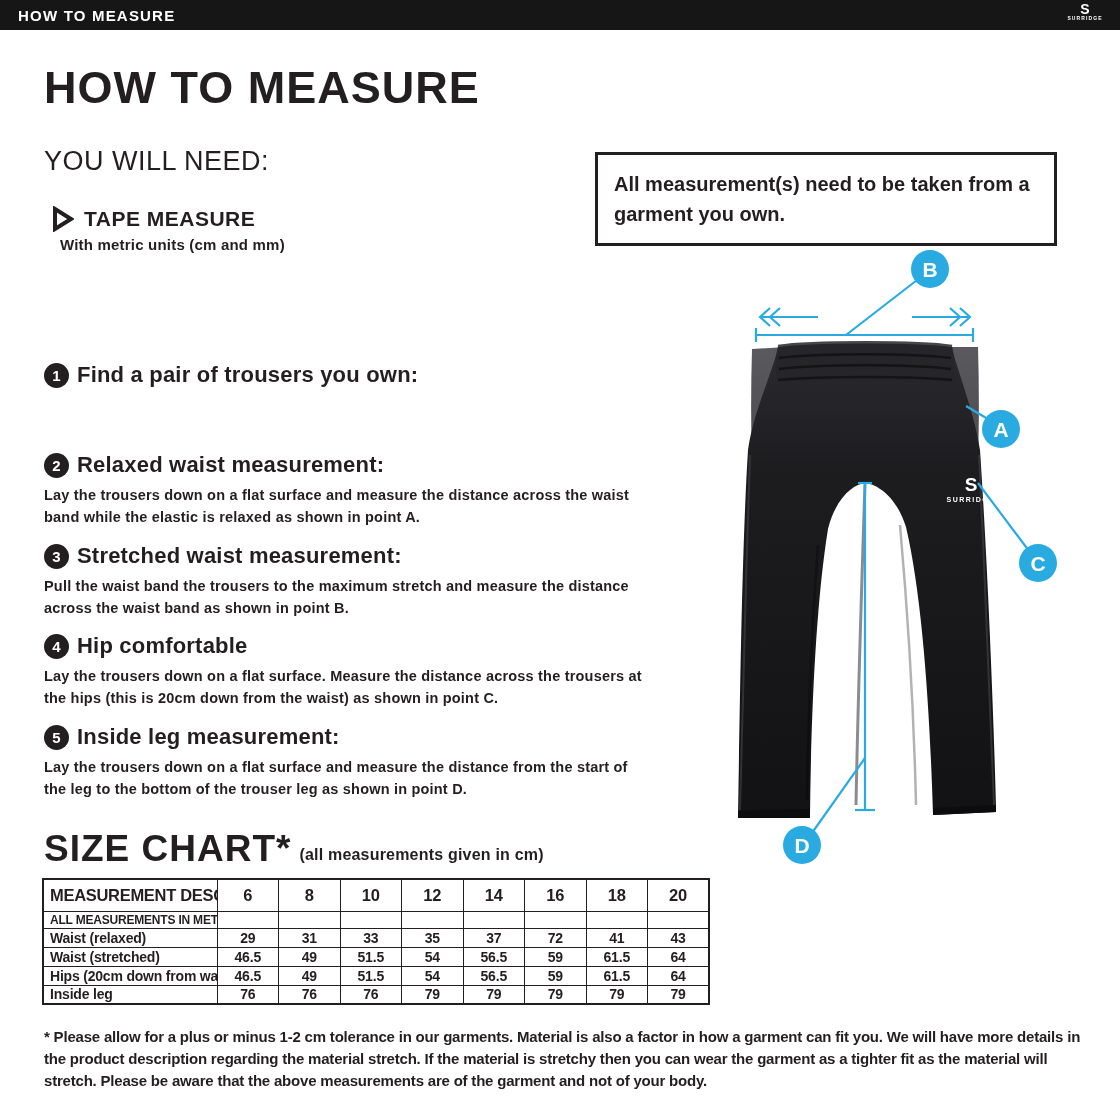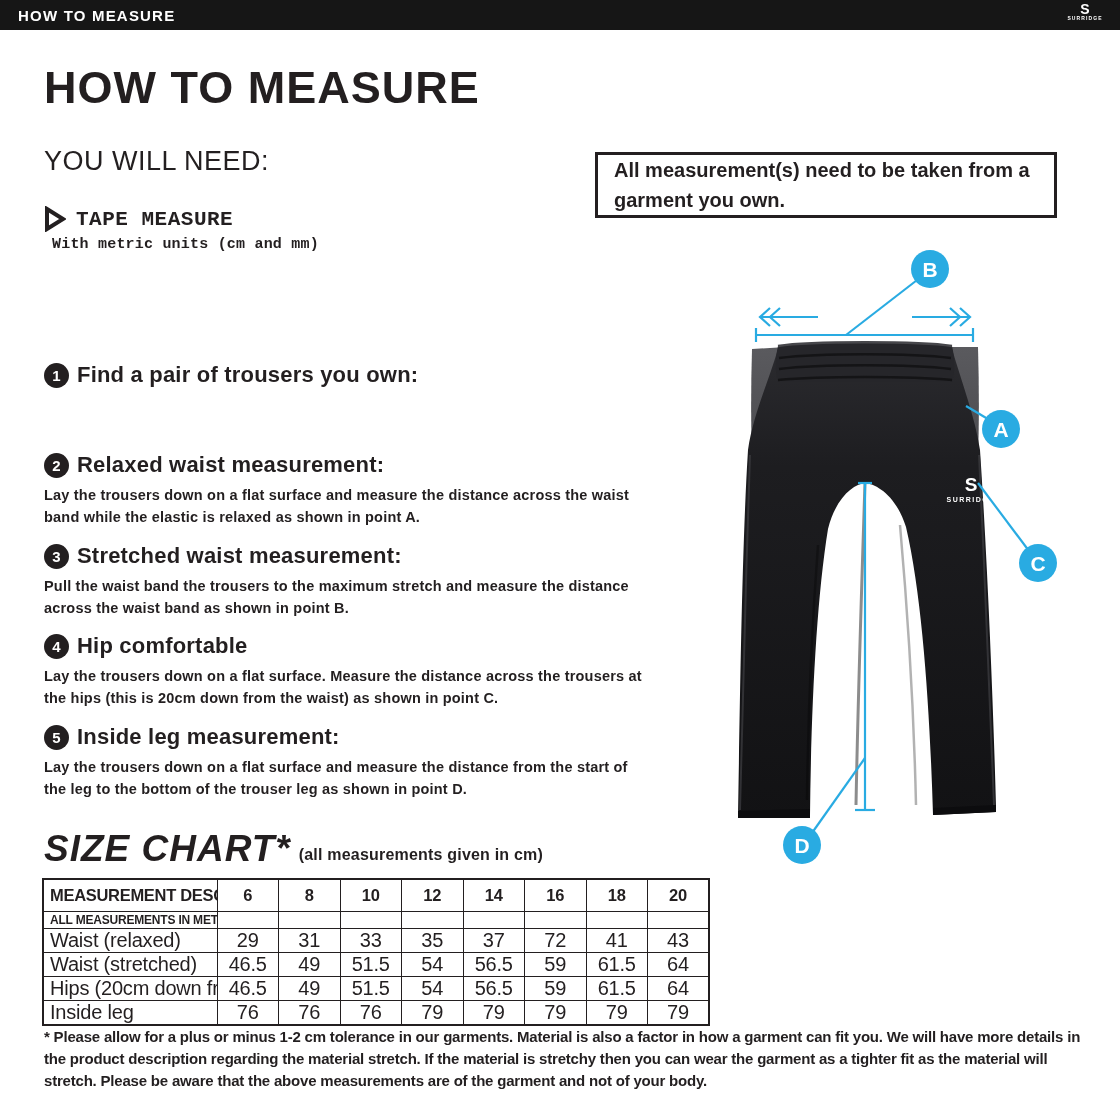--- a/index.html
+++ b/index.html
@@ -10,50 +10,50 @@
   .topbar{left:0;top:0;width:1120px;height:30px;background:#161616;display:flex;align-items:center;}
   .topbar-title{color:#ffffff;font-size:15px;font-weight:bold;letter-spacing:1.2px;margin-left:18px;}
   .topbar-logo{position:absolute;right:10px;top:1px;width:50px;text-align:center;color:#fff;line-height:1;}
   .topbar-logo .s{font-size:14px;font-weight:bold;display:block;transform:scaleY(1.1);}
   .topbar-logo .nm{font-size:5px;font-weight:bold;letter-spacing:1.1px;display:block;margin-top:1px;}
 
   
   .page-title{left:44px;top:62px;font-size:45px;font-weight:bold;letter-spacing:1px;}
   .ywn-heading{left:44px;top:146px;font-size:27px;font-weight:normal;letter-spacing:.5px;}
 
-  .need-item{left:44px;width:600px;font-family:Liberation Mono, monospace;}
+  .need-item{left:52px;width:600px;}
   .need-row{display:flex;align-items:center;gap:10px;}
   .need-label{font-size:21px;font-weight:bold;letter-spacing:.5px;}
   .need-desc{font-size:15px;font-weight:bold;margin-top:4px;margin-left:8px;letter-spacing:.2px;}
   .tri{width:22px;height:26px;flex:0 0 auto;}
 
   .step{left:44px;width:608px;}
   .step-head{display:flex;align-items:center;gap:8px;}
   .step-num{width:25px;height:25px;border-radius:50%;background:#231f20;color:#fff;font-size:15px;font-weight:bold;display:flex;align-items:center;justify-content:center;flex:0 0 auto;}
   .step-title{font-size:22px;font-weight:bold;letter-spacing:.2px;}
   .step-body{font-size:14.5px;font-weight:bold;line-height:1.55;margin-top:6px;letter-spacing:.2px;}
 
   
-  .note-box{left:595px;top:152px;width:462px;border:3px solid #231f20;box-sizing:border-box;padding:0 16px;}
+  .note-box{left:595px;top:152px;width:462px;border:3px solid #231f20;box-sizing:border-box;padding:14px 16px;}
   .note-text{font-size:20px;font-weight:bold;line-height:1.5;}
 
   
   .diagram{left:690px;top:245px;width:420px;height:640px;}
 
   
   .sc-head{left:44px;top:830px;display:flex;align-items:flex-end;gap:8px;}
-  .sc-title{font-size:37px;font-weight:bold;letter-spacing:1px;line-height:1;font-style:italic;}
+  .sc-title{font-size:37px;font-weight:bold;letter-spacing:1px;line-height:1;}
   .sc-sub{font-size:16px;font-weight:bold;padding-bottom:3px;letter-spacing:.2px;}
 
   table.size-table{left:42px;top:878px;position:absolute;border-collapse:collapse;table-layout:fixed;width:668px;background:#fff;}
   table.size-table td,table.size-table th{border:1.5px solid #231f20;padding:0 6px;box-sizing:border-box;overflow:hidden;white-space:nowrap;}
   table.size-table th{height:32px;font-size:16.5px;letter-spacing:-.3px;}
   th.desc-col{text-align:left;}
   tr.metric-row td{height:17px;font-size:12px;font-weight:bold;letter-spacing:-.2px;}
-  tr.data-row td{height:19px;font-size:20px;font-weight:normal;letter-spacing:-.2px;margin-left:22px;}
+  tr.data-row td{height:19px;font-size:14px;font-weight:bold;letter-spacing:-.2px;margin-left:22px;}
   tr.data-row td.num, tr.metric-row td.num, th.num{text-align:center;}
 
   .footnote{left:44px;top:1026px;width:1042px;font-size:15px;font-weight:bold;line-height:1.45;letter-spacing:-.2px;}
 </style>
 </head>
 <body>
 
 <div class="abs topbar">
   <div class="topbar-title">HOW TO MEASURE</div>
   <div class="topbar-logo">

